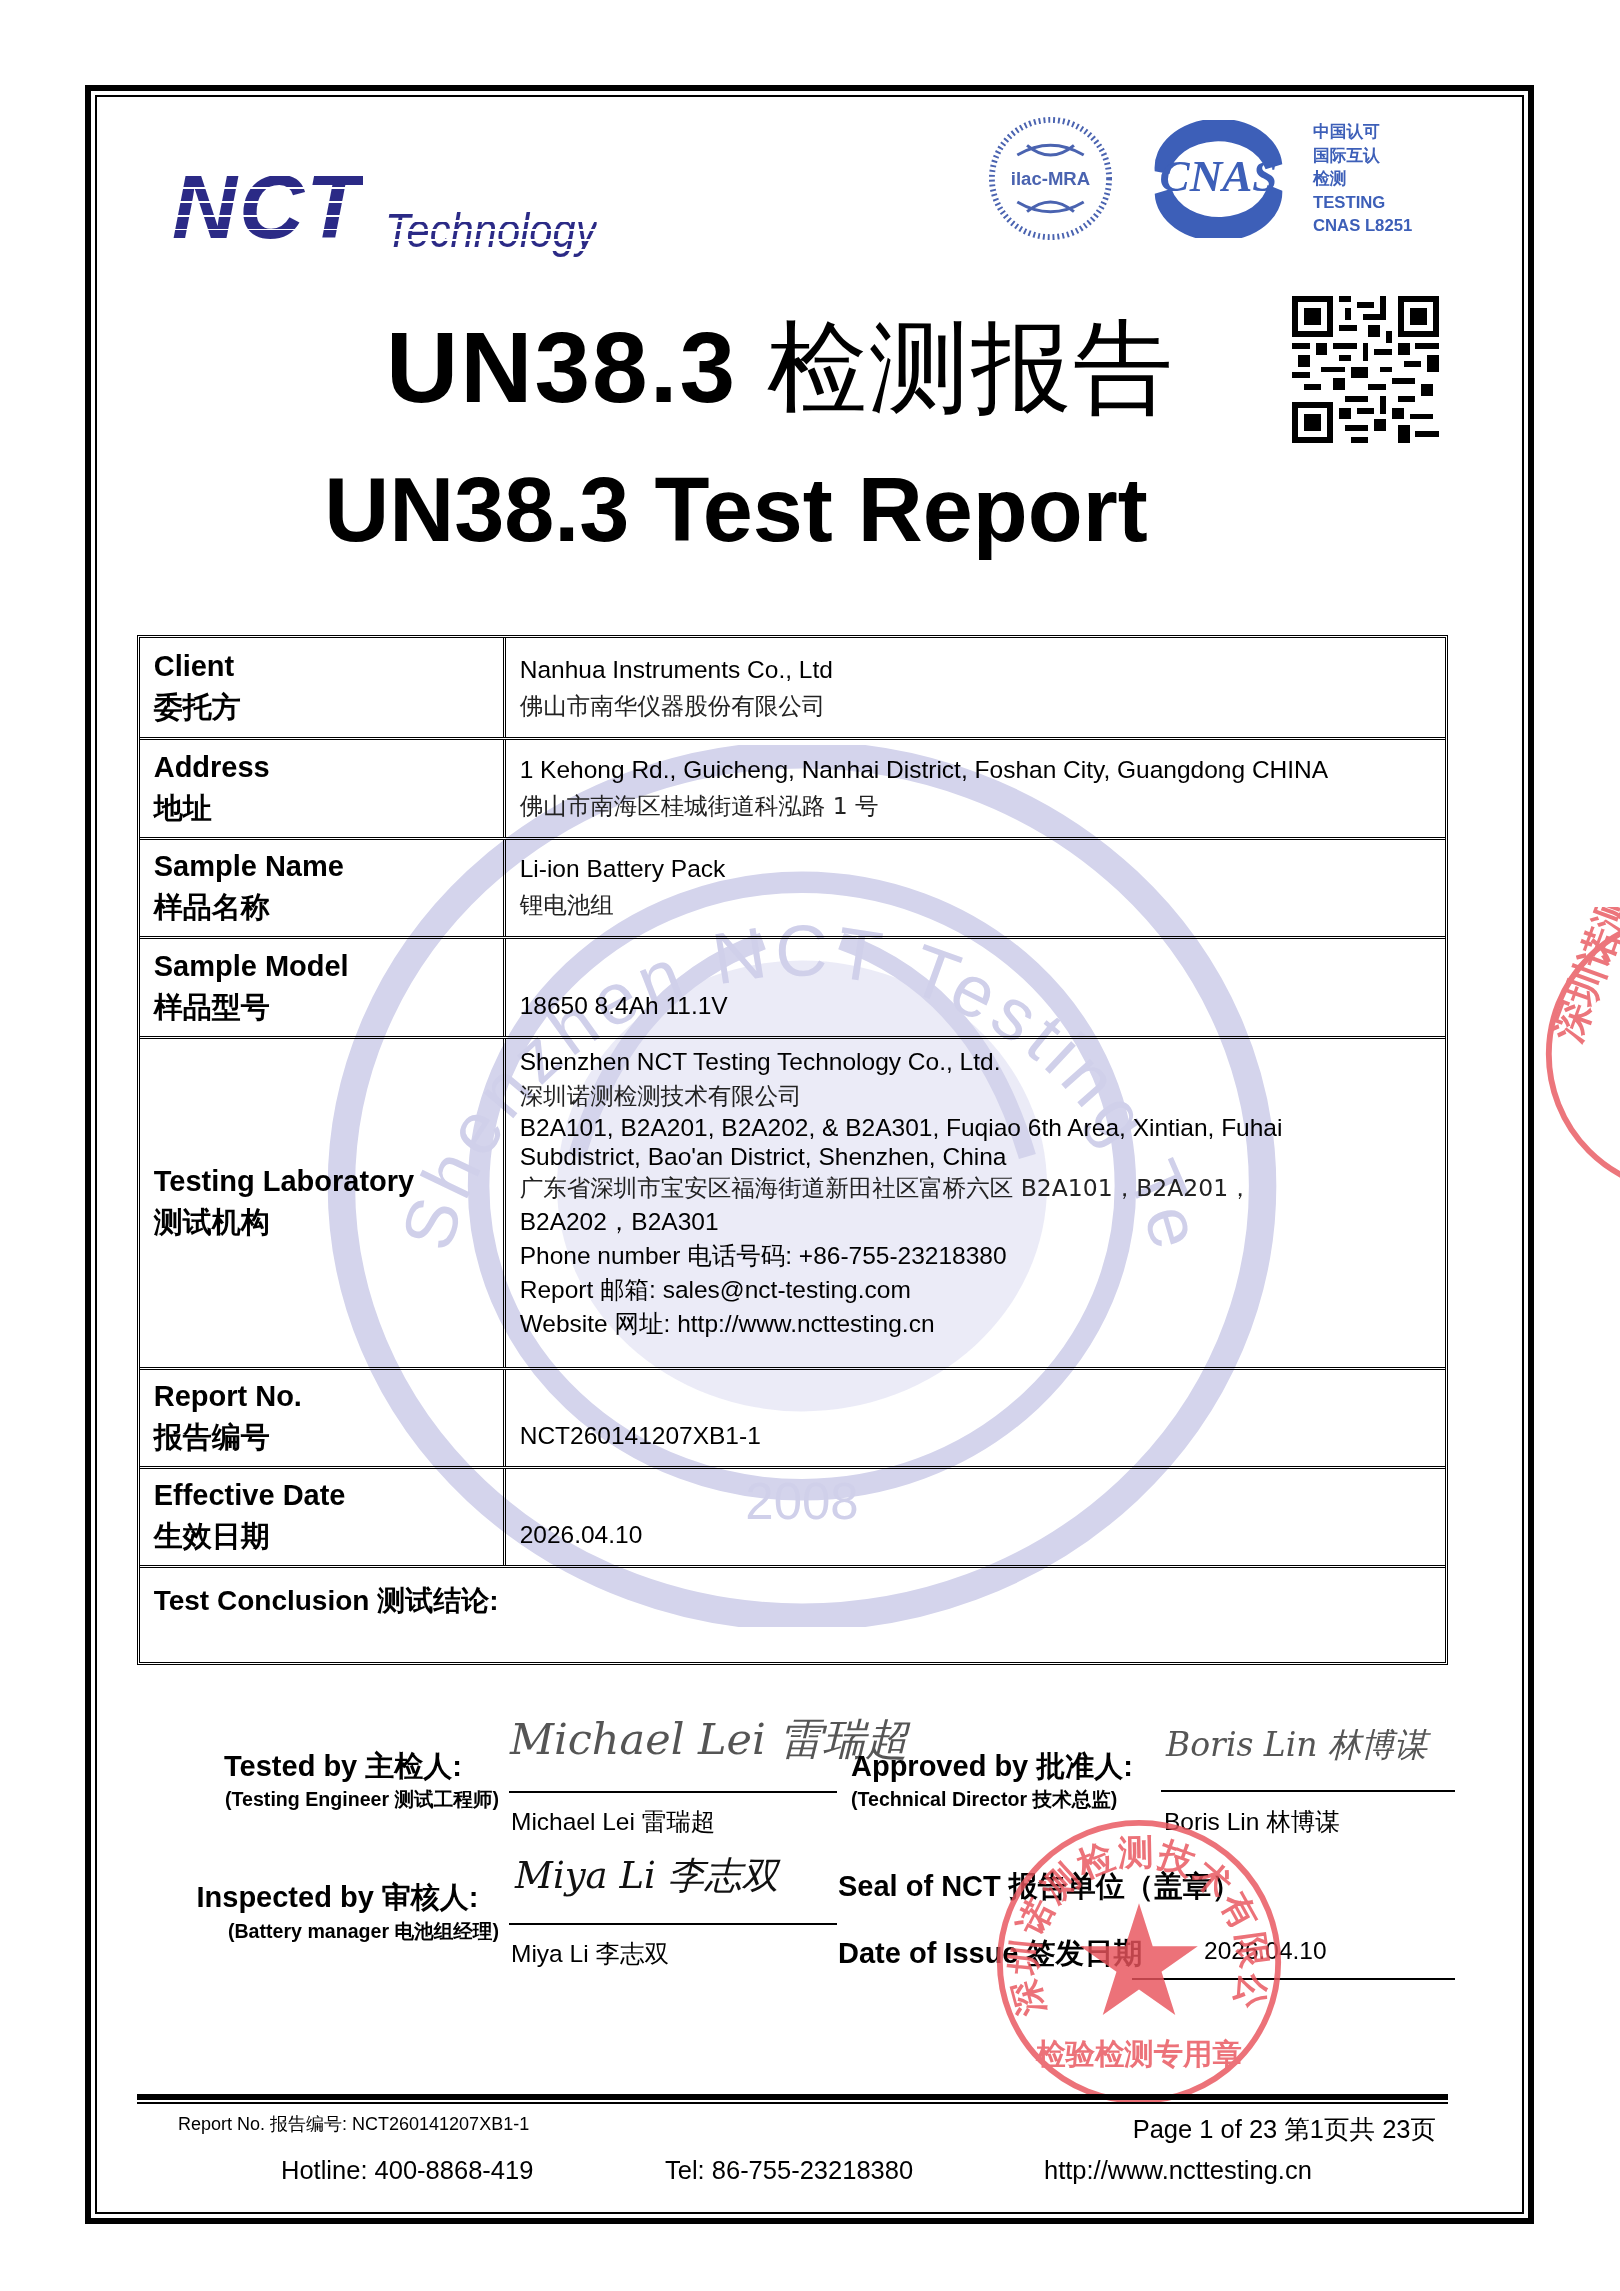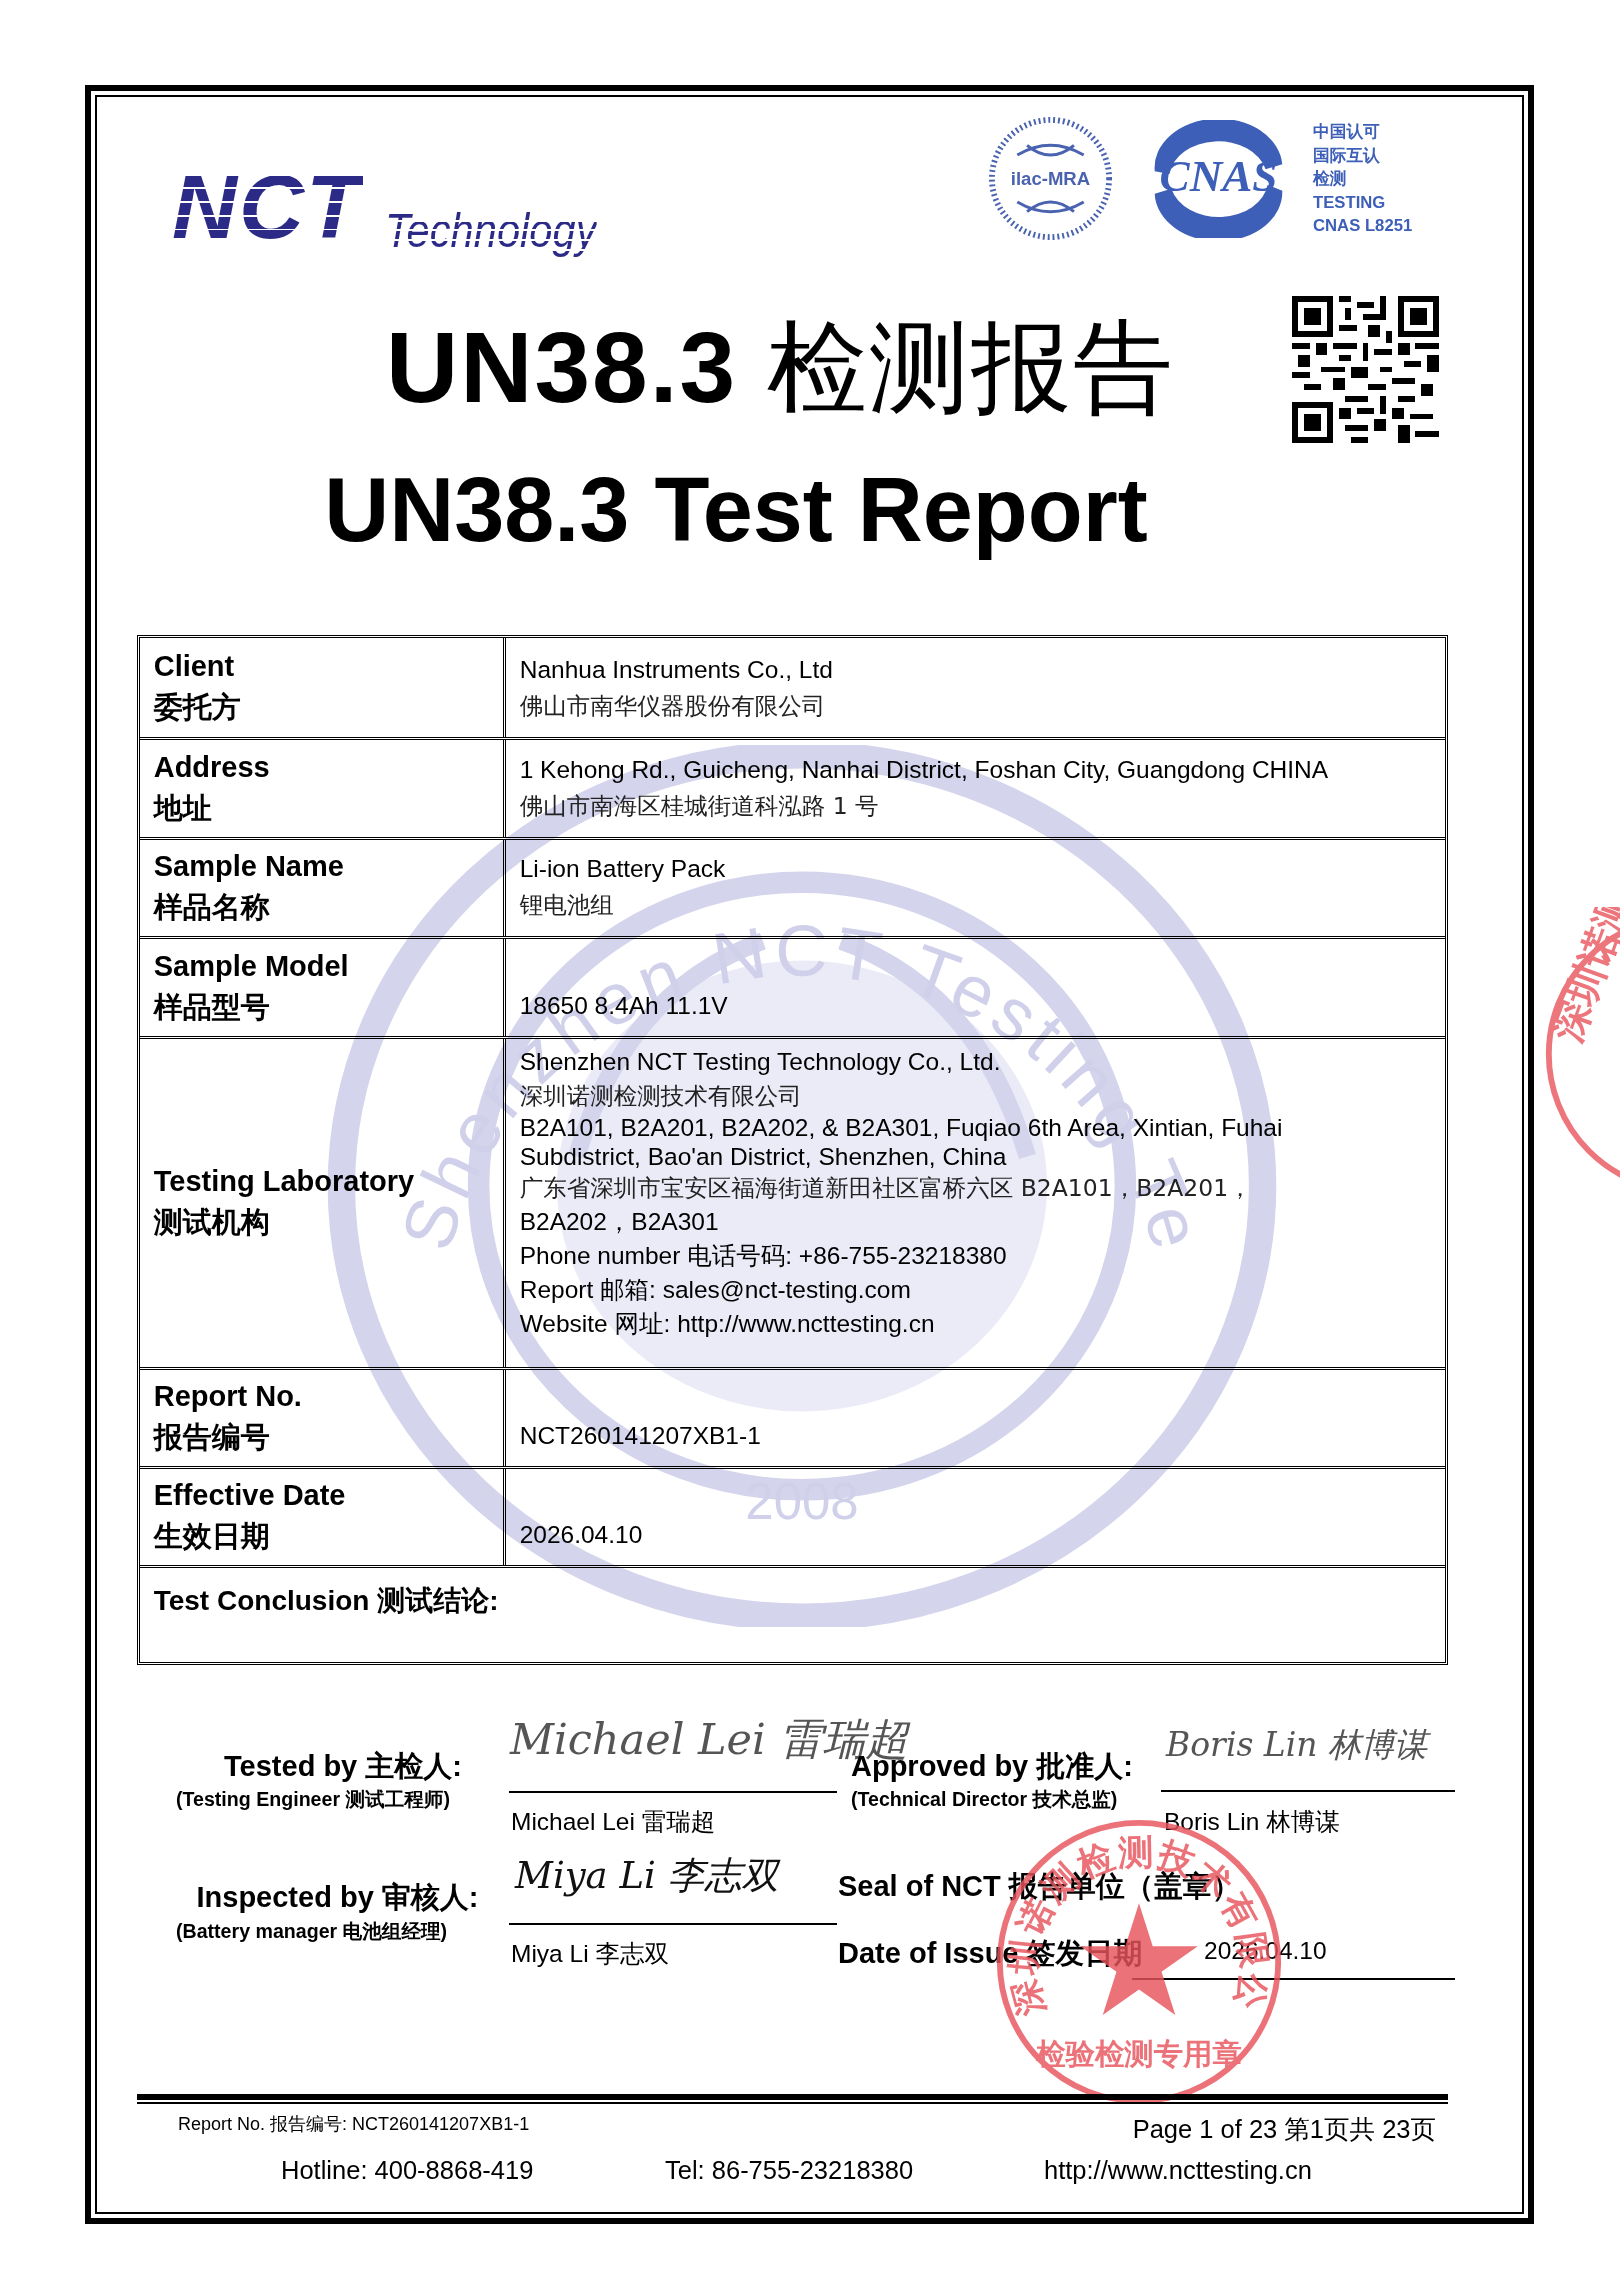--- a/index.html
+++ b/index.html
@@ -37,21 +37,21 @@
   .cell-label { width: 366px; border-right: 3.9px double #000; padding: 11.8px 13.7px; display: flex; flex-direction: column; justify-content: center; }
   .cell-val { flex: 1; padding: 11.8px 13.7px; display: flex; flex-direction: column; justify-content: flex-end; font-size: 24.5px; line-height: 37px; }
   .cell-val.top { justify-content: flex-start; }
   .lbl-en { font-size: 29px; font-weight: bold; line-height: 39px; }
   .lbl-cn { font-size: 29px; font-weight: bold; line-height: 43px; font-family: "DejaVu Sans", sans-serif; }
   .val-cn { font-family: "DejaVu Sans", sans-serif; font-size: 23.5px; color: #222; }
   .row-conclusion { padding: 9.8px 13.7px; font-size: 28px; font-weight: bold; line-height: 45px; }
 
   
   .sig-label { position: absolute; font-weight: bold; font-size: 29px; text-align: center; }
-  .sig-sub { position: absolute; font-weight: bold; font-size: 19.6px; text-align: left; }
+  .sig-sub { position: absolute; font-weight: bold; font-size: 19.6px; text-align: right; }
   .sig-line { position: absolute; height: 2px; background: #000; }
   .sig-name { position: absolute; font-size: 24.5px; }
   .sig-hand { position: absolute; font-family: "DejaVu Serif", serif; font-style: italic; font-size: 43px; color: #555; }
   .right-label { position: absolute; font-weight: bold; font-size: 29px; }
 
   .seal { position: absolute; left: 992px; top: 1815px; width: 294px; height: 294px; opacity: 0.82; }
   .seal-side { position: absolute; left: 1539px; top: 907px; width: 81px; height: 294px; overflow: hidden; opacity: 0.8; }
 
   
   .foot-line-top { position: absolute; left: 137px; top: 2094px; width: 1311px; height: 5.9px; background: #000; }

